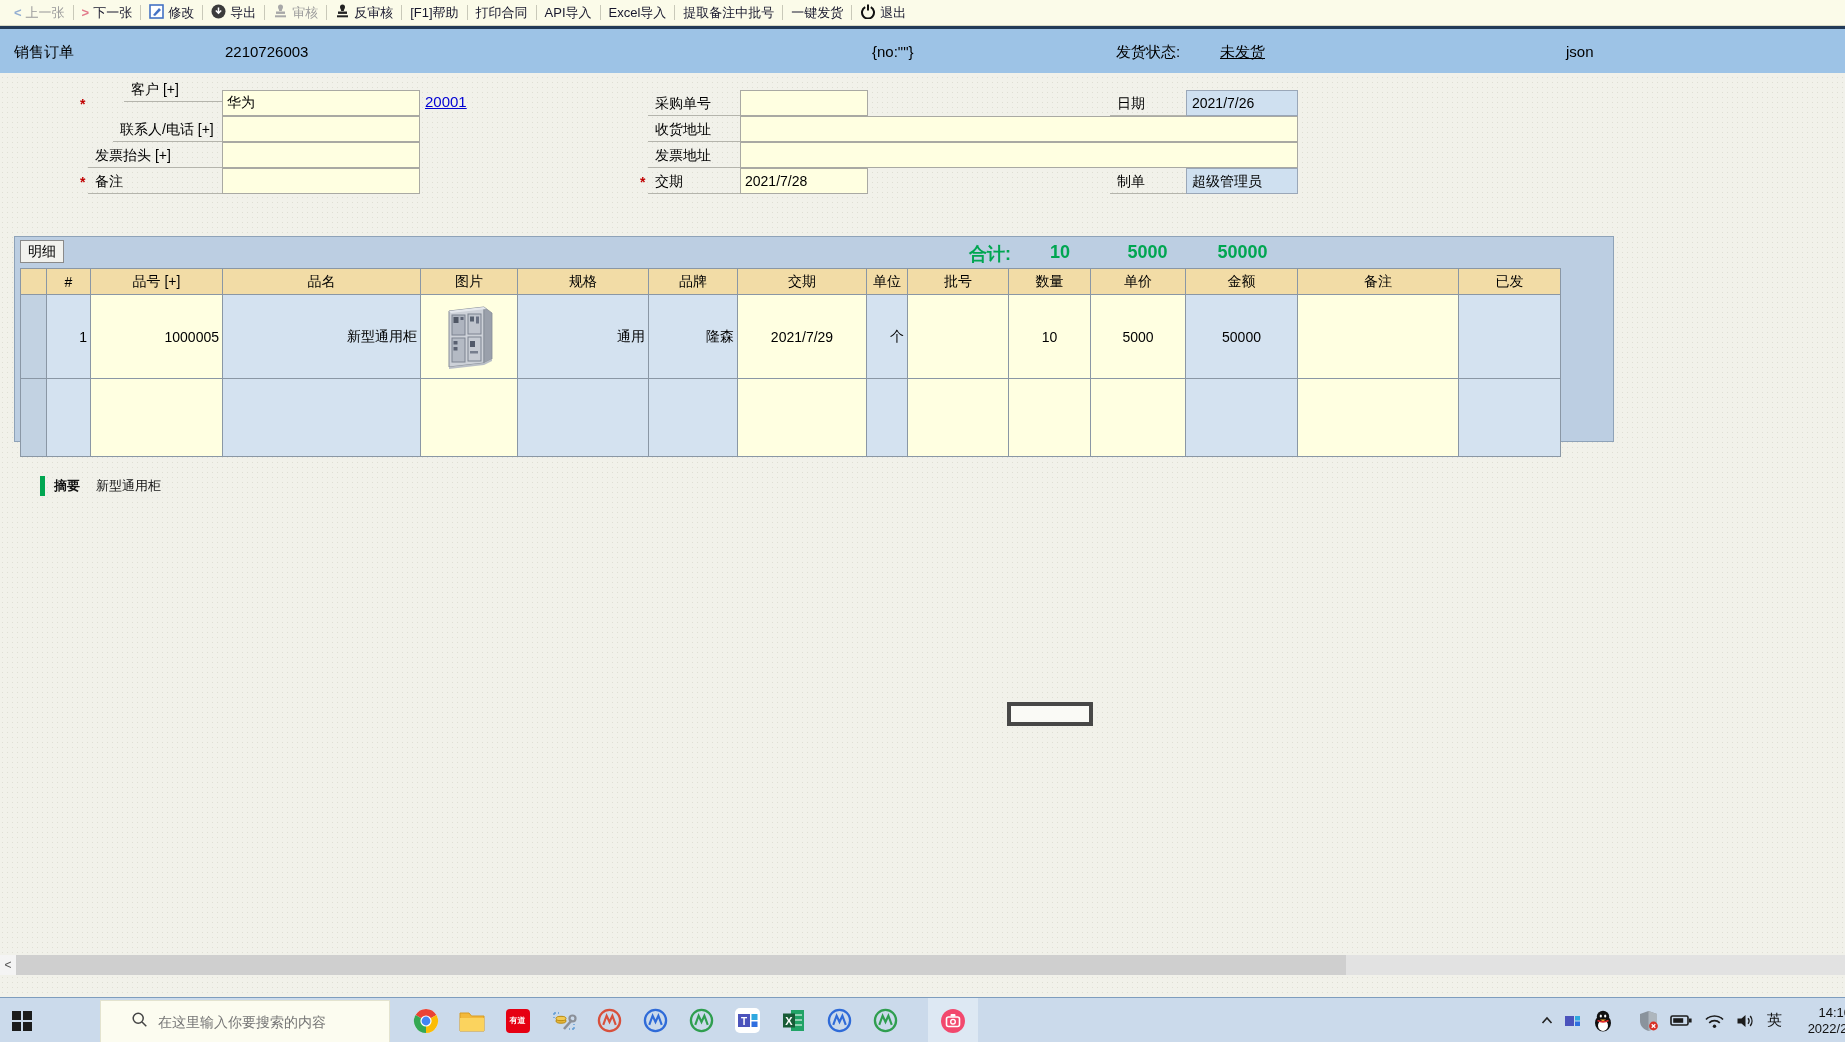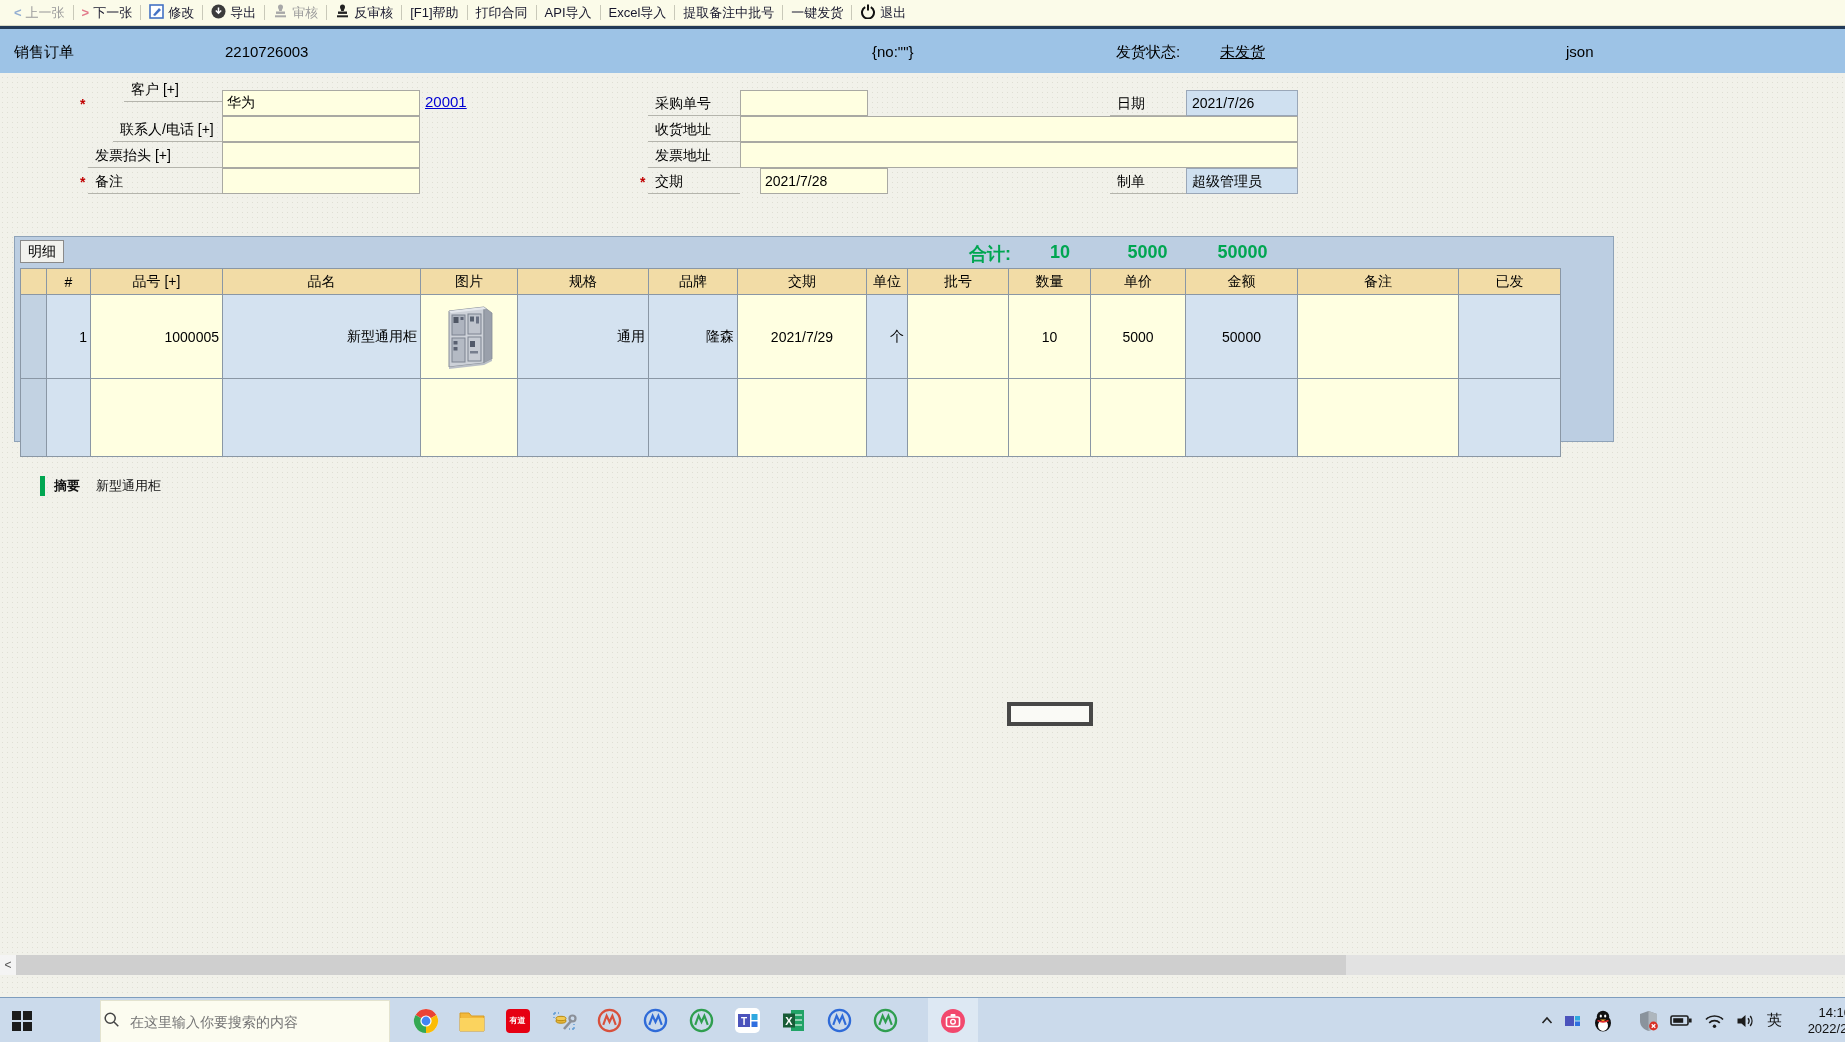--- a/index.html
+++ b/index.html
@@ -85,21 +85,21 @@
   #statusbar { position:absolute; left:0; top:975px; width:1845px; height:22px; background:#fbfbe9;
                border-top:1px solid #b9b9a9; font-size:12px; color:#222; line-height:21px; padding-left:6px; }
 
   
   #taskbar { position:absolute; left:0; top:997px; width:1845px; height:45px;
              background:#cbdaeb; border-top:1px solid #7d9cbd; overflow:hidden; }
   #start-button { position:absolute; left:12px; top:13px; width:20px; height:20px;
                   display:grid; grid-template-columns:9px 9px; grid-template-rows:9px 9px; gap:2px; }
   #start-button span { background:#1c1c1c; }
   #task-search { position:absolute; left:100px; top:2px; width:290px; height:43px; background:#fcfcf0;
-                 border:1px solid #e3e3cf; display:flex; align-items:center; padding-left:2px; gap:10px; }
+                 border:1px solid #e3e3cf; display:flex; align-items:center; padding-left:30px; gap:10px; }
   #task-search input { border:none; outline:none; background:transparent; font-size:14px; width:230px;
                        font-family:inherit; color:#333; }
   .tb-icon { position:absolute; top:9px; width:27px; height:27px; display:flex; align-items:center; justify-content:center; }
   #icon-hl { position:absolute; left:928px; top:0; width:50px; height:45px; background:#dde8f3; }
   .mring { width:25px; height:25px; }
   #tray { position:absolute; right:0; top:0; height:45px; display:flex; align-items:center; gap:11px; padding-right:0; }
   .tray-ic { display:flex; align-items:center; justify-content:center; }
   #tray-ime { font-size:15px; color:#111; }
   #tray-clock { text-align:right; font-size:13px; color:#111; line-height:16px; width:58px; margin-right:-6px; }
 
@@ -217,21 +217,21 @@
   <input class="finput" style="left: 740px; top: 90px; width: 128px;" value="">
 
   <div class="flabel" style="left:648px; top:116px; width:92px;">收货地址</div>
   <input class="finput" style="left: 740px; top: 116px; width: 558px;" value="">
 
   <div class="flabel" style="left:648px; top:142px; width:92px;">发票地址</div>
   <input class="finput" style="left: 740px; top: 142px; width: 558px;" value="">
 
   <span class="req" style="left:640px; top:174px;">*</span>
   <div class="flabel" style="left:648px; top:168px; width:92px;">交期</div>
-  <input class="finput" style="left: 740px; top: 168px; width: 128px; margin-left: 20px;" value="2021/7/28">
+  <input class="finput" style="left: 740px; top: 168px; width: 128px;" value="2021/7/28">
 
   <div class="flabel" style="left:1110px; top:90px; width:76px;">日期</div>
   <div class="fread" style="left:1186px; top:90px; width:112px;">2021/7/26</div>
 
   <div class="flabel" style="left:1110px; top:168px; width:76px;">制单</div>
   <div class="fread" style="left:1186px; top:168px; width:112px;">超级管理员</div>
 
   <div id="detail-panel">
     <div id="detail-tab">明细</div>
     <span class="totals" id="total-label">合计:</span>

